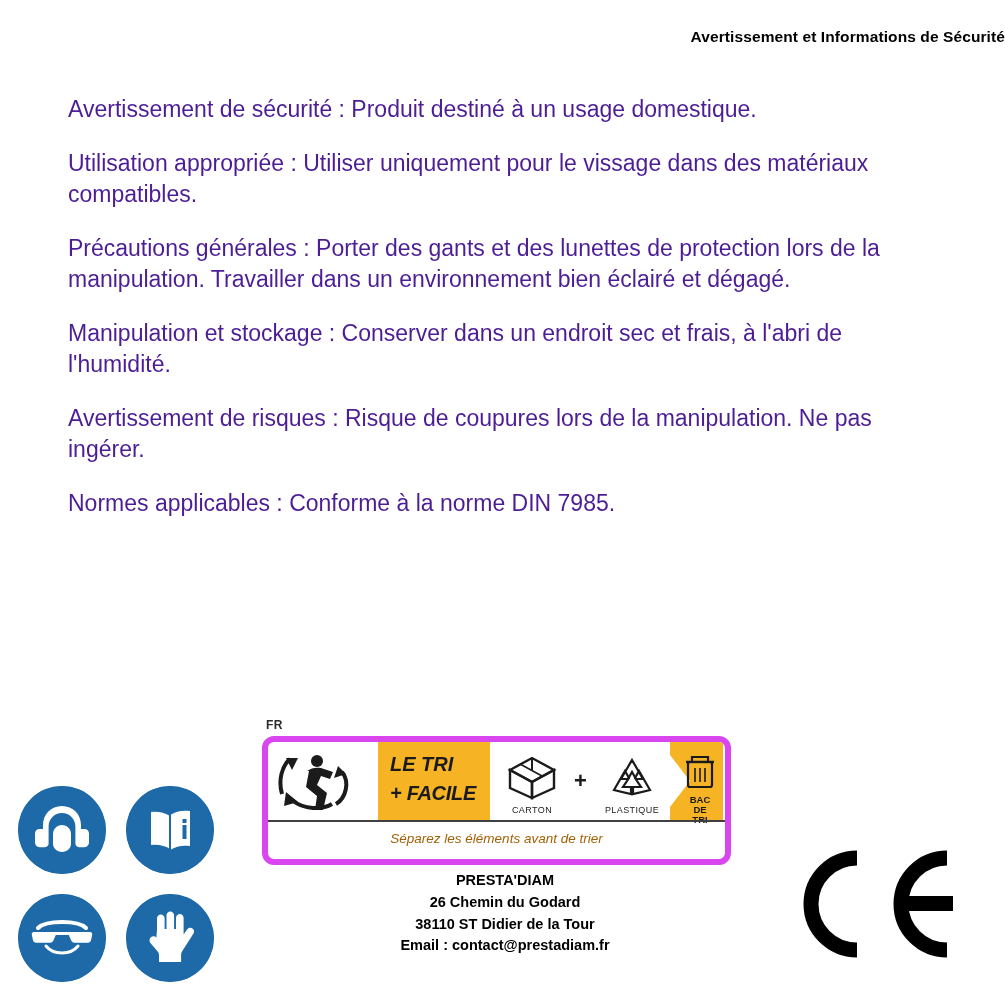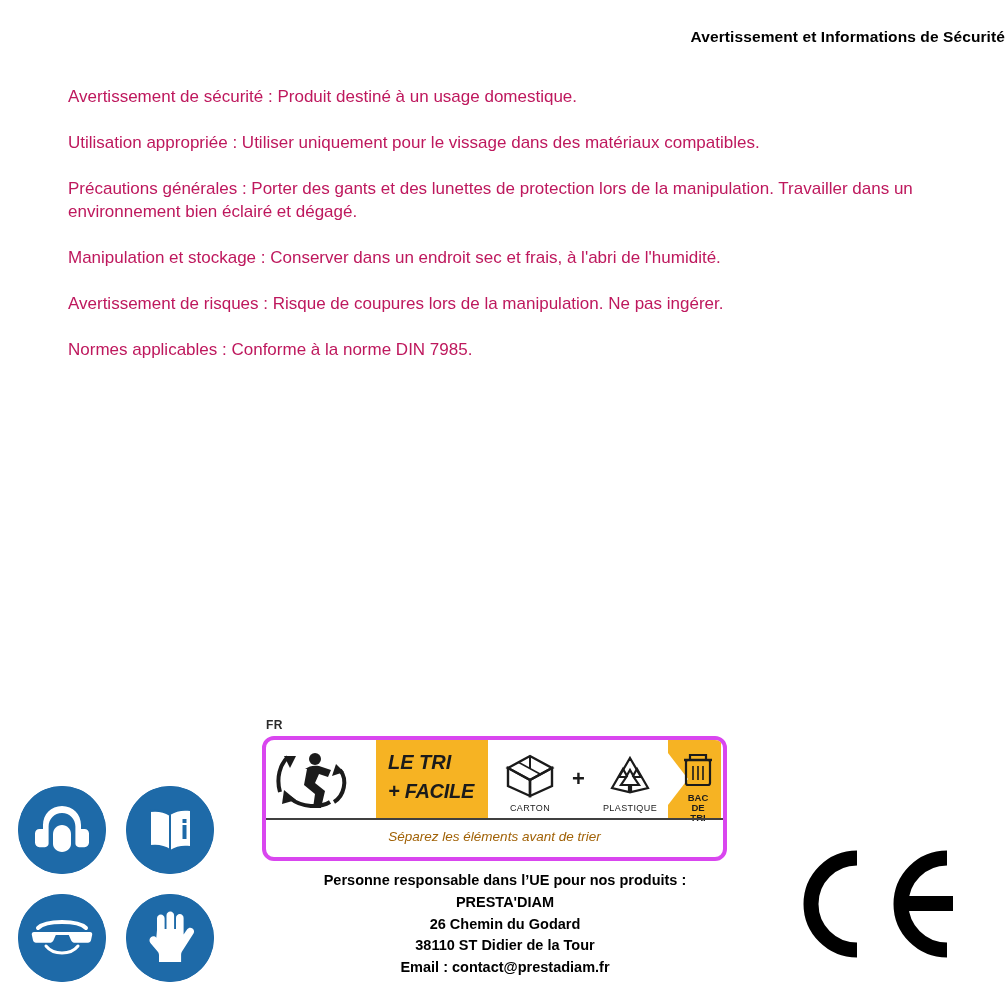--- a/index.html
+++ b/index.html
@@ -29,24 +29,24 @@
   }
 
   
   .body-block {
     position: absolute;
     top: 78px;
     left: 68px;
     width: 868px;
   }
   .para {
-    font-size: 17px;
+    font-size: 23px;
     line-height: 1.35;
-    margin: 8px 0 23px 0;
-    color: #be185d;
+    margin: 16px 0 23px 0;
+    color: #4c1d95;
   }
   .para:last-child { margin-bottom: 0; }
 
   
   .picto-grid {
     position: absolute;
     left: 18px;
     top: 786px;
     width: 204px;
     height: 196px;
@@ -81,21 +81,21 @@
     font-weight: bold;
     color: #2b2b2b;
     letter-spacing: 0.5px;
   }
   .triman-box {
     position: absolute;
     left: 0;
     top: 18px;
     width: 457px;
     height: 117px;
-    border: 4px solid #d946ef;
+    border: 6px solid #d946ef;
     border-radius: 12px;
     background: #ffffff;
     overflow: hidden;
   }
   .triman-sep {
     position: absolute;
     left: 0; right: 0;
     top: 78px;
     height: 2px;
     background: #404040;
@@ -330,21 +330,20 @@
         <div>TRI</div>
       </div>
     </div>
 
     <div class="triman-sep"></div>
     <div class="triman-caption">Séparez les éléments avant de trier</div>
   </div>
 </div>
 
 <div class="address">
-  <span class="line"><span>Personne responsable dans l’</span><span>UE</span><span> pour nos produits :</span></span>
   <span class="line">PRESTA'DIAM</span>
   <span class="line">26 Chemin du Godard</span>
   <span class="line">38110 ST Didier de la Tour</span>
   <span class="line">Email : contact@prestadiam.fr</span>
 </div>
 
 <div class="ce-mark">
   <svg width="160" height="112" viewBox="0 0 160 112">
     <path d="M62 10 A46 46 0 1 0 62 102" fill="none" stroke="#000000" stroke-width="15"></path>
     <path d="M152 10 A46 46 0 1 0 152 102" fill="none" stroke="#000000" stroke-width="15"></path>

